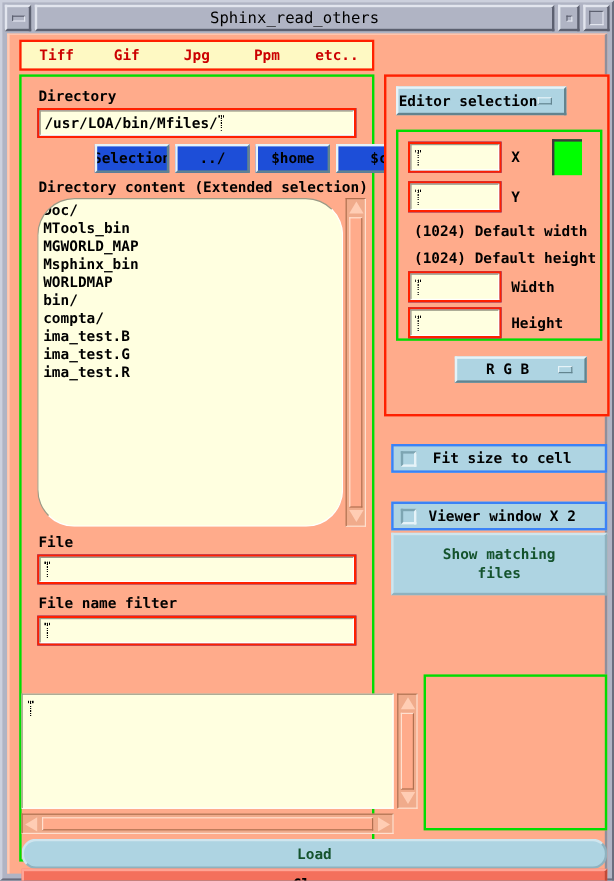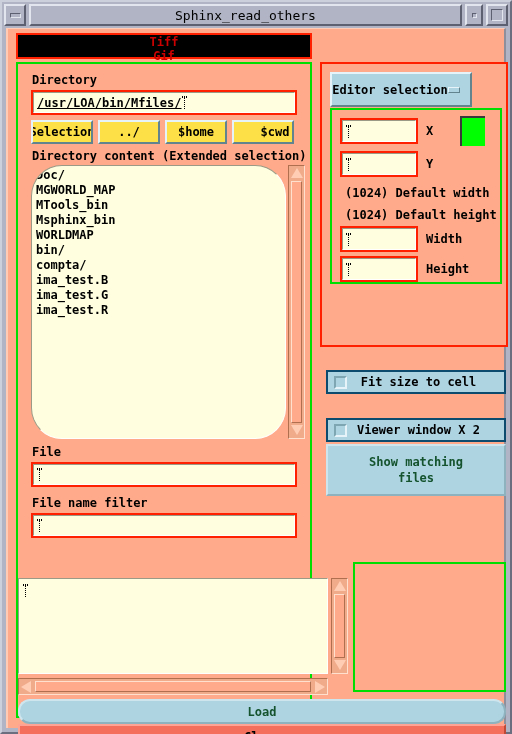--- a/index.html
+++ b/index.html
@@ -93,22 +93,22 @@
     border-top: 1px solid #ffcbb5;
     border-right: 2px solid #8f8f9c;
   }
 
   
   .fmt-bar {
     position: absolute;
     left: 8px; top: 4px; width: 296px; height: 26px;
     box-sizing: border-box;
     border: 2px solid #ff2000;
-    background: #000000;
-    display: flex; align-items: center; flex-direction: column;
+    background: #fef9c3;
+    display: flex; align-items: center;
   }
   .fmt-item {
     flex: 1; text-align: center;
     font-size: 12px; font-weight: bold;
     color: #cc0000;
   }
 
   
   .left-group {
     position: absolute;
@@ -120,21 +120,20 @@
   .lbl {
     position: absolute;
     font-size: 12px; font-weight: bold; color: #000;
     white-space: nowrap;
   }
   .txtfield {
     position: absolute;
     box-sizing: border-box;
     background: #1d4ed8;
     border: 2px solid #ff2000;
-    text-decoration: underline;
   }
   .txtfield .inner {
     width: 100%; height: 100%;
     box-sizing: border-box;
     background: #ffffe0;
     border-top: 1px solid #9a9a86;
     border-left: 1px solid #9a9a86;
     border-right: 1px solid #ffffff;
     border-bottom: 1px solid #ffffff;
     display: flex; align-items: center;
@@ -158,28 +157,28 @@
     content: "";
     position: absolute; left: 0; top: 0;
     width: 5px; height: 2px;
     background: repeating-linear-gradient(to right, #000 0 1px, transparent 1px 2px);
   }
 
   
   .btn3d {
     position: absolute;
     box-sizing: border-box;
-    background: #fde047;
+    background: #1d4ed8;
     border-top: 2px solid #e6f3f8;
     border-left: 2px solid #e6f3f8;
     border-right: 2px solid #62848f;
     border-bottom: 2px solid #62848f;
     display: flex; align-items: center; justify-content: center;
     font-size: 12px; font-weight: bold; color: #000;
-    overflow: hidden; white-space: nowrap;
+    overflow: hidden; white-space: nowrap; margin-left: 48px;
   }
 
   
   .listbox {
     position: absolute;
     box-sizing: border-box;
     background: #ffffe0;
     border-top: 1px solid #9a9a86;
     border-left: 1px solid #9a9a86;
     border-right: 1px solid #ffffff;
@@ -302,21 +301,21 @@
   .swatch {
     position: absolute;
     box-sizing: border-box;
     border-top: 2px solid #3a3a3a;
     border-left: 2px solid #3a3a3a;
   }
   .chk-btn {
     position: absolute;
     box-sizing: border-box;
     background: #aed4e2;
-    border: 2px solid #0c4a6e;
+    border: 2px solid #3b82f6;
     display: flex; align-items: center;
     font-size: 12px; font-weight: bold; color: #000;
   }
   .chk-square {
     width: 13px; height: 13px; margin-left: 6px; flex: none;
     box-sizing: border-box;
     background: #aed4e2;
     border-top: 2px solid #7da5b2;
     border-left: 2px solid #7da5b2;
     border-right: 2px solid #e6f3f8;
@@ -409,22 +408,22 @@
 
       <div class="btn3d" style="left:13px; top:56px; width:62px; height:24px;">Selection</div>
       <div class="btn3d" style="left:80px; top:56px; width:62px; height:24px;">../</div>
       <div class="btn3d" style="left:147px; top:56px; width:62px; height:24px;">$home</div>
       <div class="btn3d" style="left:214px; top:56px; width:62px; height:24px;padding-left:24px;">$cwd</div>
 
       <div class="lbl" style="left:14px; top:85px;">Directory content (Extended selection)</div>
 
       <div class="listbox" style="left:13px; top:101px; width:255px; height:274px;border-radius:31px;">
         <div class="row">Doc/</div>
+        <div class="row">MTools_bin</div>
         <div class="row">MGWORLD_MAP</div>
-        <div class="row">MTools_bin</div>
         <div class="row">Msphinx_bin</div>
         <div class="row">WORLDMAP</div>
         <div class="row">bin/</div>
         <div class="row">compta/</div>
         <div class="row">ima_test.B</div>
         <div class="row">ima_test.G</div>
         <div class="row">ima_test.R</div>
       </div>
 
       <div class="vscroll" style="left:270px; top:101px; width:17px; height:274px;">
@@ -448,21 +447,21 @@
       <div class="lbl" style="left:14px; top:432px;">File name filter</div>
       <div class="txtfield" style="left:13px; top:449px; width:266px; height:25px;">
         <div class="inner">
             <span class="caret"></span>
             <span></span>
           </div>
       </div>
     </div>
 
     <div class="right-group">
-      <div class="opt-menu" style="left:8px; top:8px; width:142px; height:35px;">
+      <div class="opt-menu" style="left:8px; top:8px; width:142px; height:24px;">
         <span class="otext">Editor selection</span>
         <span class="opt-ind"></span>
       </div>
 
       <div class="xy-box">
         <div class="txtfield" style="left:8px; top:8px; width:78px; height:26px;">
           <div class="inner">
               <span class="caret"></span>
               <span></span>
             </div>
@@ -491,20 +490,24 @@
 
         <div class="txtfield" style="left:8px; top:146px; width:78px; height:26px;">
           <div class="inner">
               <span class="caret"></span>
               <span></span>
             </div>
         </div>
         <div class="lbl" style="left:94px; top:152px;">Height</div>
       </div>
 
+      <div class="opt-menu" style="left:57px; top:233px; width:110px; height:22px;">
+        <span class="otext">R G B</span>
+        <span class="opt-ind"></span>
+      </div>
     </div>
 
     <div class="chk-btn" style="left:318px; top:341px; width:180px; height:24px;">
       <span class="chk-square"></span>
       <span class="ctext">Fit size to cell</span>
     </div>
 
     <div class="chk-btn" style="left:318px; top:389px; width:180px; height:24px;">
       <span class="chk-square"></span>
       <span class="ctext">Viewer window X 2</span>

